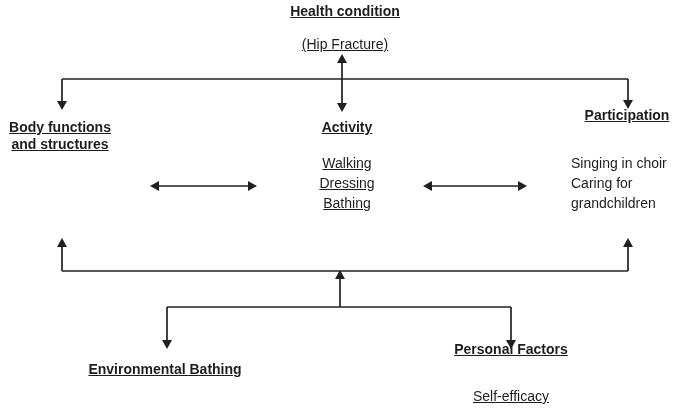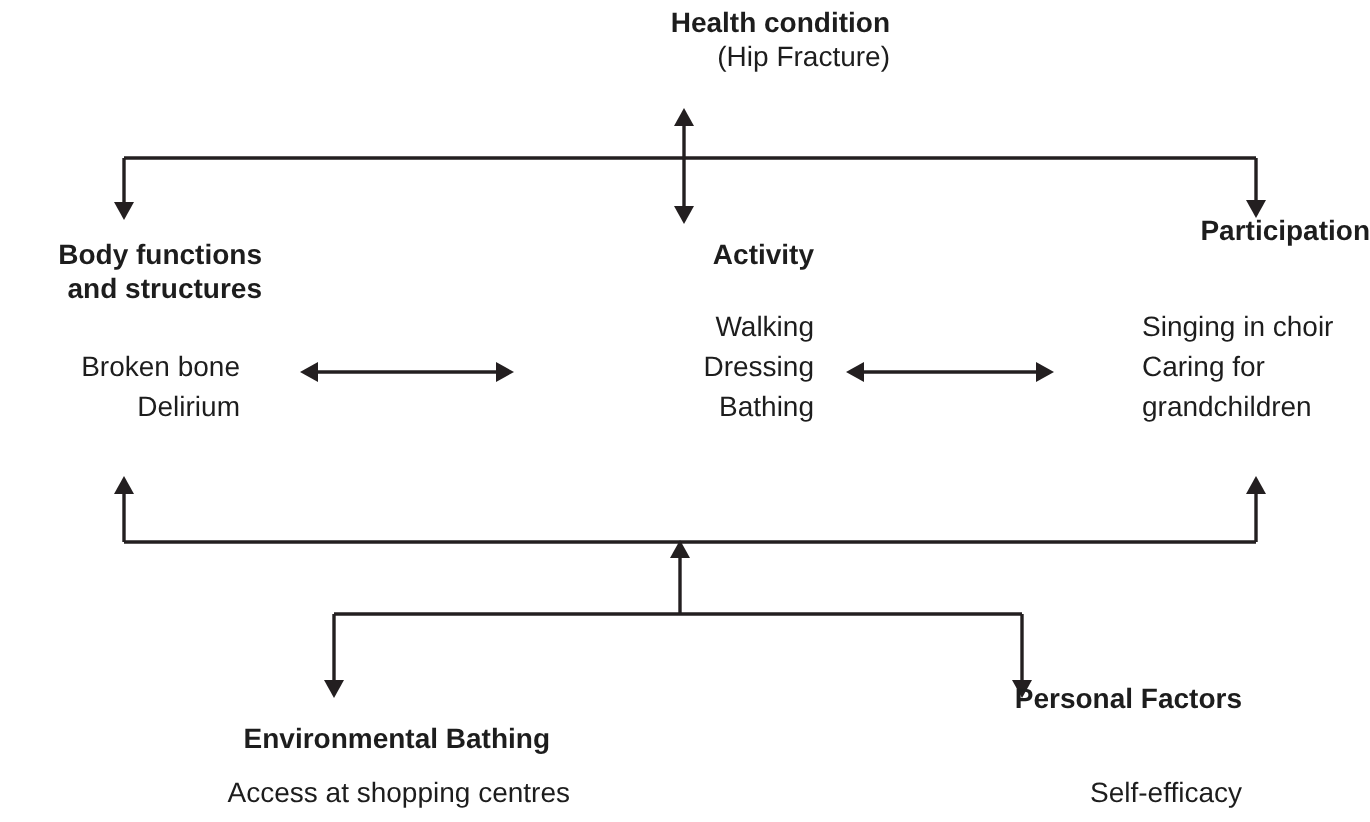--- a/index.html
+++ b/index.html
@@ -32,26 +32,26 @@
   }
   .connectors polygon {
     fill: var(--line);
     stroke: none;
   }
   .tblock {
     position: absolute;
     line-height: 17px;
   }
   .bold { font-weight: bold; }
-  .center { text-align: right; }
+  .center { text-align: center; text-decoration: underline; }
   .items { line-height: 20px; }
   
   .hc-title   { left: 245px; top: 3px;   width: 200px; }
-  .hc-sub     { left: 245px; top: 20px;  width: 200px; }
-  .bf-title   { left: 11px;   top: 119px; width: 120px; }
+  .hc-sub     { left: 245px; top: 36px;  width: 200px; }
+  .bf-title   { left: 0px;   top: 119px; width: 120px; }
   .bf-items   { left: 0px;   top: 173px; width: 120px; }
   .act-title  { left: 287px; top: 119px; width: 120px; }
   .act-items  { left: 287px; top: 153px; width: 120px; }
   .part-title { left: 569px; top: 107px; width: 116px; }
   .part-items { left: 571px; top: 153px; width: 116px; text-align: left; }
   .env-title  { left: 55px;  top: 361px; width: 220px; }
   .env-items  { left: 45px;  top: 386px; width: 240px; }
   .pers-title { left: 401px; top: 341px; width: 220px; }
   .pers-items { left: 401px; top: 386px; width: 220px; }
 </style>
@@ -116,41 +116,34 @@
     <g>
       <line x1="511" y1="307" x2="511" y2="340"></line>
       <polygon points="506,340 516,340 511,349"></polygon>
     </g>
   </svg>
 
   <div class="tblock hc-title bold center">Health condition</div>
   <div class="tblock hc-sub center">(Hip Fracture)</div>
 
   <div class="tblock bf-title bold center">Body functions and structures</div>
-  <div class="tblock bf-items items center">
-    <div>Broken bone</div>
-    <div>Delirium</div>
-  </div>
 
   <div class="tblock act-items items center">
     <div>Walking</div>
     <div>Dressing</div>
     <div>Bathing</div>
   </div>
   <div class="tblock act-title bold center">Activity</div>
 
   <div class="tblock part-title bold center">Participation</div>
   <div class="tblock part-items items">
     <div>Singing in choir</div>
     <div>Caring for grandchildren</div>
   </div>
 
   <div class="tblock env-title bold center">Environmental Bathing</div>
-  <div class="tblock env-items items center">
-    <div>Access at shopping centres</div>
-  </div>
 
   <div class="tblock pers-title bold center">Personal Factors</div>
   <div class="tblock pers-items items center">
     <div>Self-efficacy</div>
   </div>
 
 </div>
 
 </body></html>

